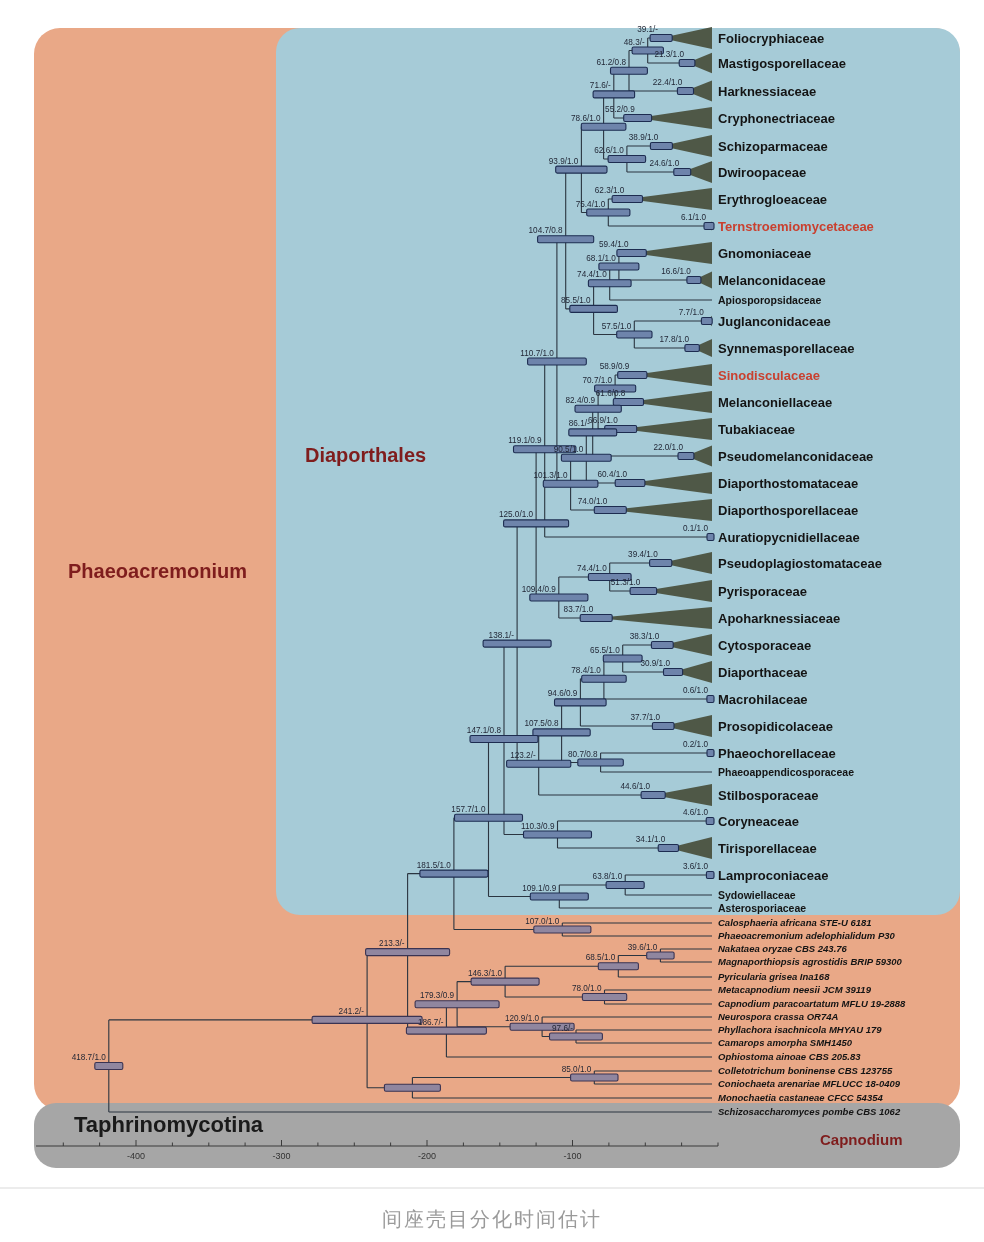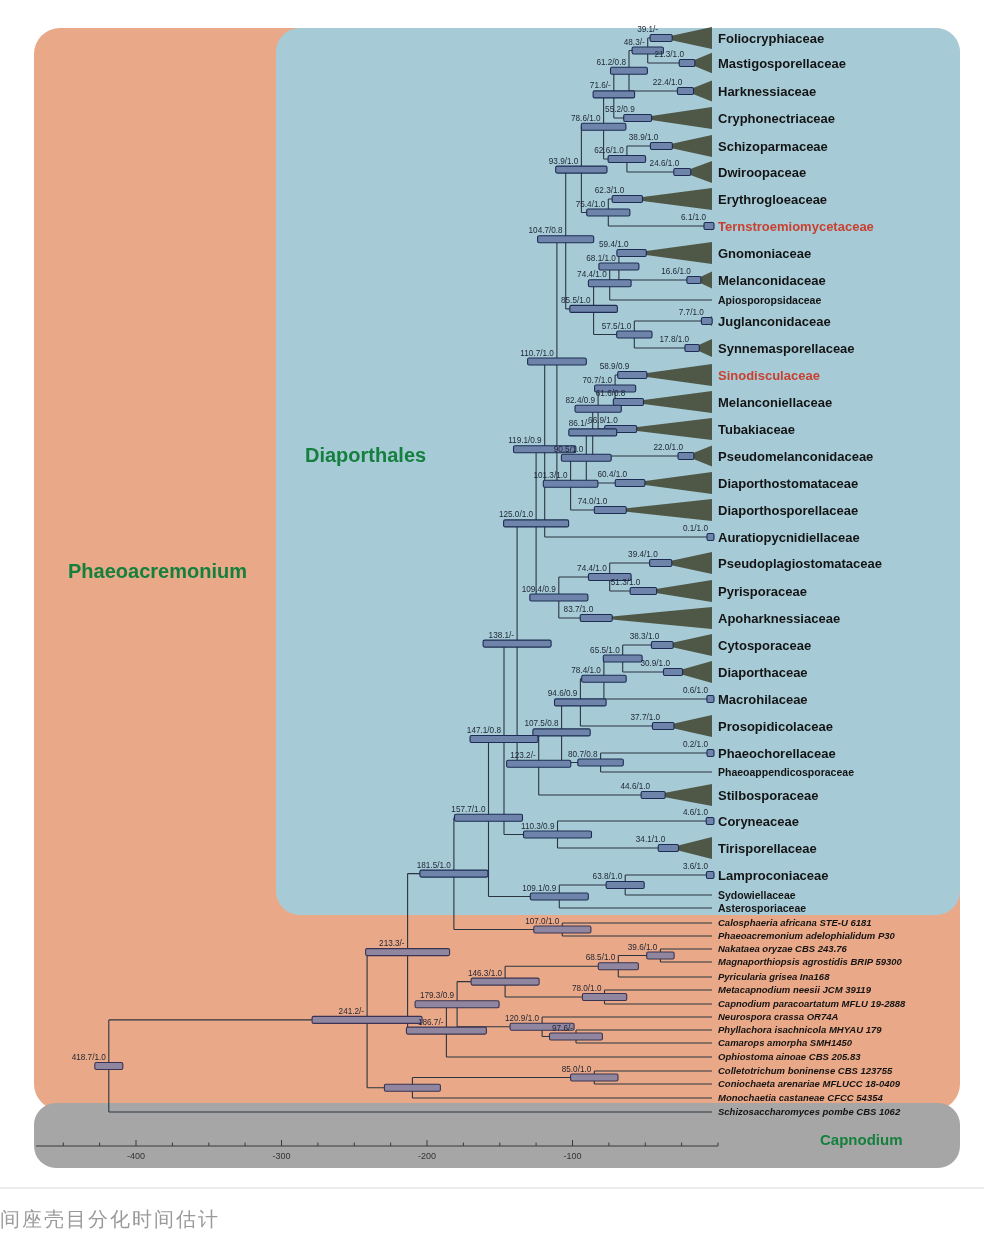--- a/index.html
+++ b/index.html
@@ -2,27 +2,27 @@
 <html><head>
 <meta charset="utf-8">
 <style>
   html,body{margin:0;padding:0;background:#ffffff;font-family:"Liberation Sans",sans-serif;}
   .canvas{position:relative;width:984px;height:1242px;background:#ffffff;overflow:hidden;}
   .box{position:absolute;}
   #box-orange{left:34px;top:28px;width:926px;height:1082px;background:#e9a887;border-radius:26px;}
   #box-blue{left:276px;top:28px;width:684px;height:887px;background:#a6cbd7;border-radius:24px;}
   #box-gray{left:34px;top:1103px;width:926px;height:65px;background:#a6a6a6;border-radius:22px;}
   #tree-svg{position:absolute;left:0;top:0;}
-  .zlabel{position:absolute;font-weight:bold;color:#15803d;white-space:nowrap;}
+  .zlabel{position:absolute;font-weight:bold;color:#7f1d1d;white-space:nowrap;}
   #lbl-pezi{left:68px;top:560px;font-size:20px;}
   #lbl-diap{left:305px;top:444px;font-size:20px;}
   #lbl-taph{left:74px;top:1112px;font-size:22px;color:#1a1a1a;}
   #lbl-outg{left:820px;top:1131px;font-size:15px;}
   .divider{position:absolute;left:0;top:1187px;width:984px;height:2px;background:#ececec;}
-  .caption{position:absolute;left:0;top:1206px;width:984px;text-align:left;font-size:20px;color:#9a9a9a;letter-spacing:2px;}
+  .caption{position:absolute;left:0;top:1206px;width:984px;text-align:center;font-size:20px;color:#9a9a9a;letter-spacing:2px;}
 </style>
 </head>
 <body>
 
 <div class="canvas">
   <div class="box" id="box-orange"></div>
   <div class="box" id="box-blue"></div>
   <div class="box" id="box-gray"></div>
 
   <svg id="tree-svg" width="984" height="1242" viewBox="0 0 984 1242">
@@ -336,17 +336,18 @@
       <line x1="572.5" y1="1146" x2="572.5" y2="1140" stroke="#3b3b3b" stroke-width="1"></line>
       <text x="572.5" y="1159" text-anchor="middle" font-size="9" fill="#333333">-100</text>
       <line x1="608.9" y1="1146" x2="608.9" y2="1142.5" stroke="#3b3b3b" stroke-width="1"></line>
       <line x1="645.3" y1="1146" x2="645.3" y2="1142.5" stroke="#3b3b3b" stroke-width="1"></line>
       <line x1="681.6" y1="1146" x2="681.6" y2="1142.5" stroke="#3b3b3b" stroke-width="1"></line>
       <line x1="718.0" y1="1146" x2="718.0" y2="1142.5" stroke="#3b3b3b" stroke-width="1"></line>
     </svg>
 
   <div class="zlabel" id="lbl-pezi">Phaeoacremonium</div>
   <div class="zlabel" id="lbl-diap">Diaporthales</div>
+  <div class="zlabel" id="lbl-taph">Taphrinomycotina</div>
   <div class="zlabel" id="lbl-outg">Capnodium</div>
 
   <div class="divider"></div>
   <div class="caption">间座壳目分化时间估计</div>
 </div>
 
 </body></html>

